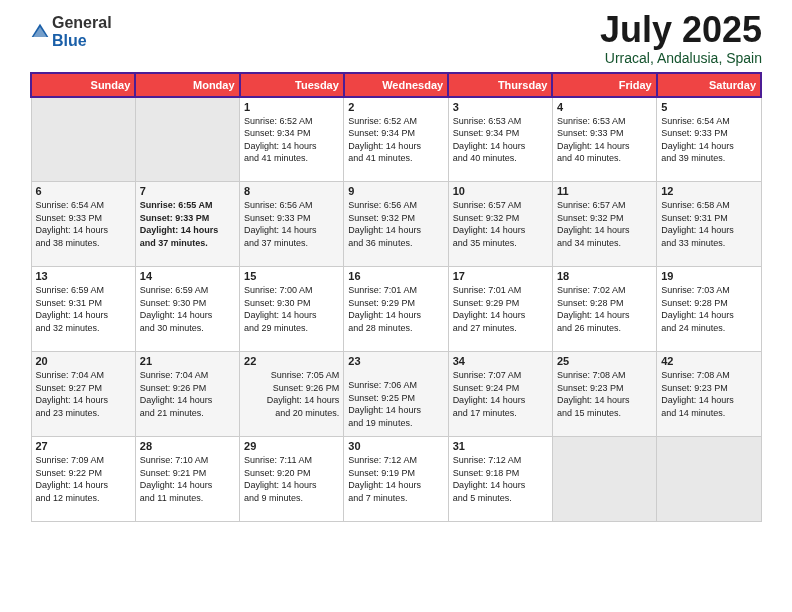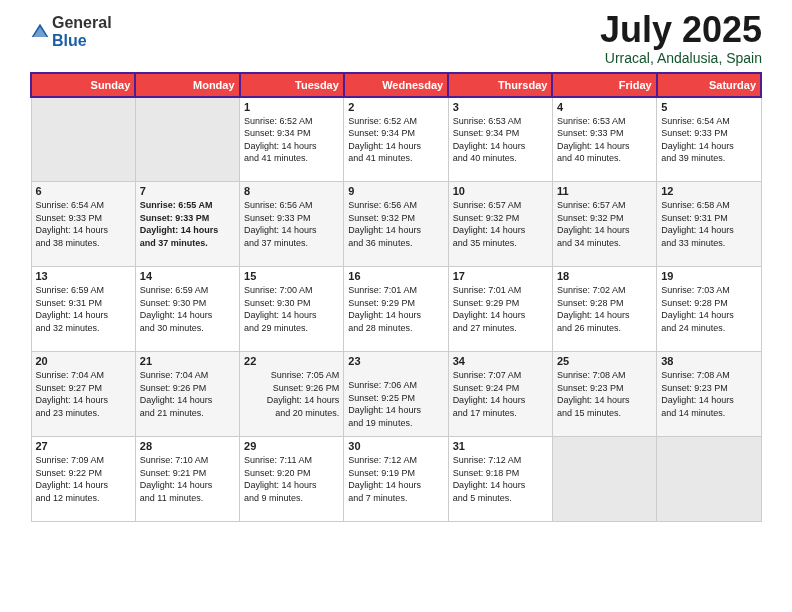--- a/index.html
+++ b/index.html
@@ -315,21 +315,21 @@
 and 17 minutes.</div>
           </td>
           <td>
             <span class="day-num">25</span>
             <div class="cell-content" style="white-space: pre-line;">Sunrise: 7:08 AM
 Sunset: 9:23 PM
 Daylight: 14 hours
 and 15 minutes.</div>
           </td>
           <td>
-            <span class="day-num">38</span>
+            <span class="day-num">42</span>
             <div class="cell-content" style="white-space: pre-line;">Sunrise: 7:08 AM
 Sunset: 9:23 PM
 Daylight: 14 hours
 and 14 minutes.</div>
           </td>
         </tr>
         <tr>
           <td>
             <span class="day-num">27</span>
             <div class="cell-content" style="white-space: pre-line;">Sunrise: 7:09 AM

